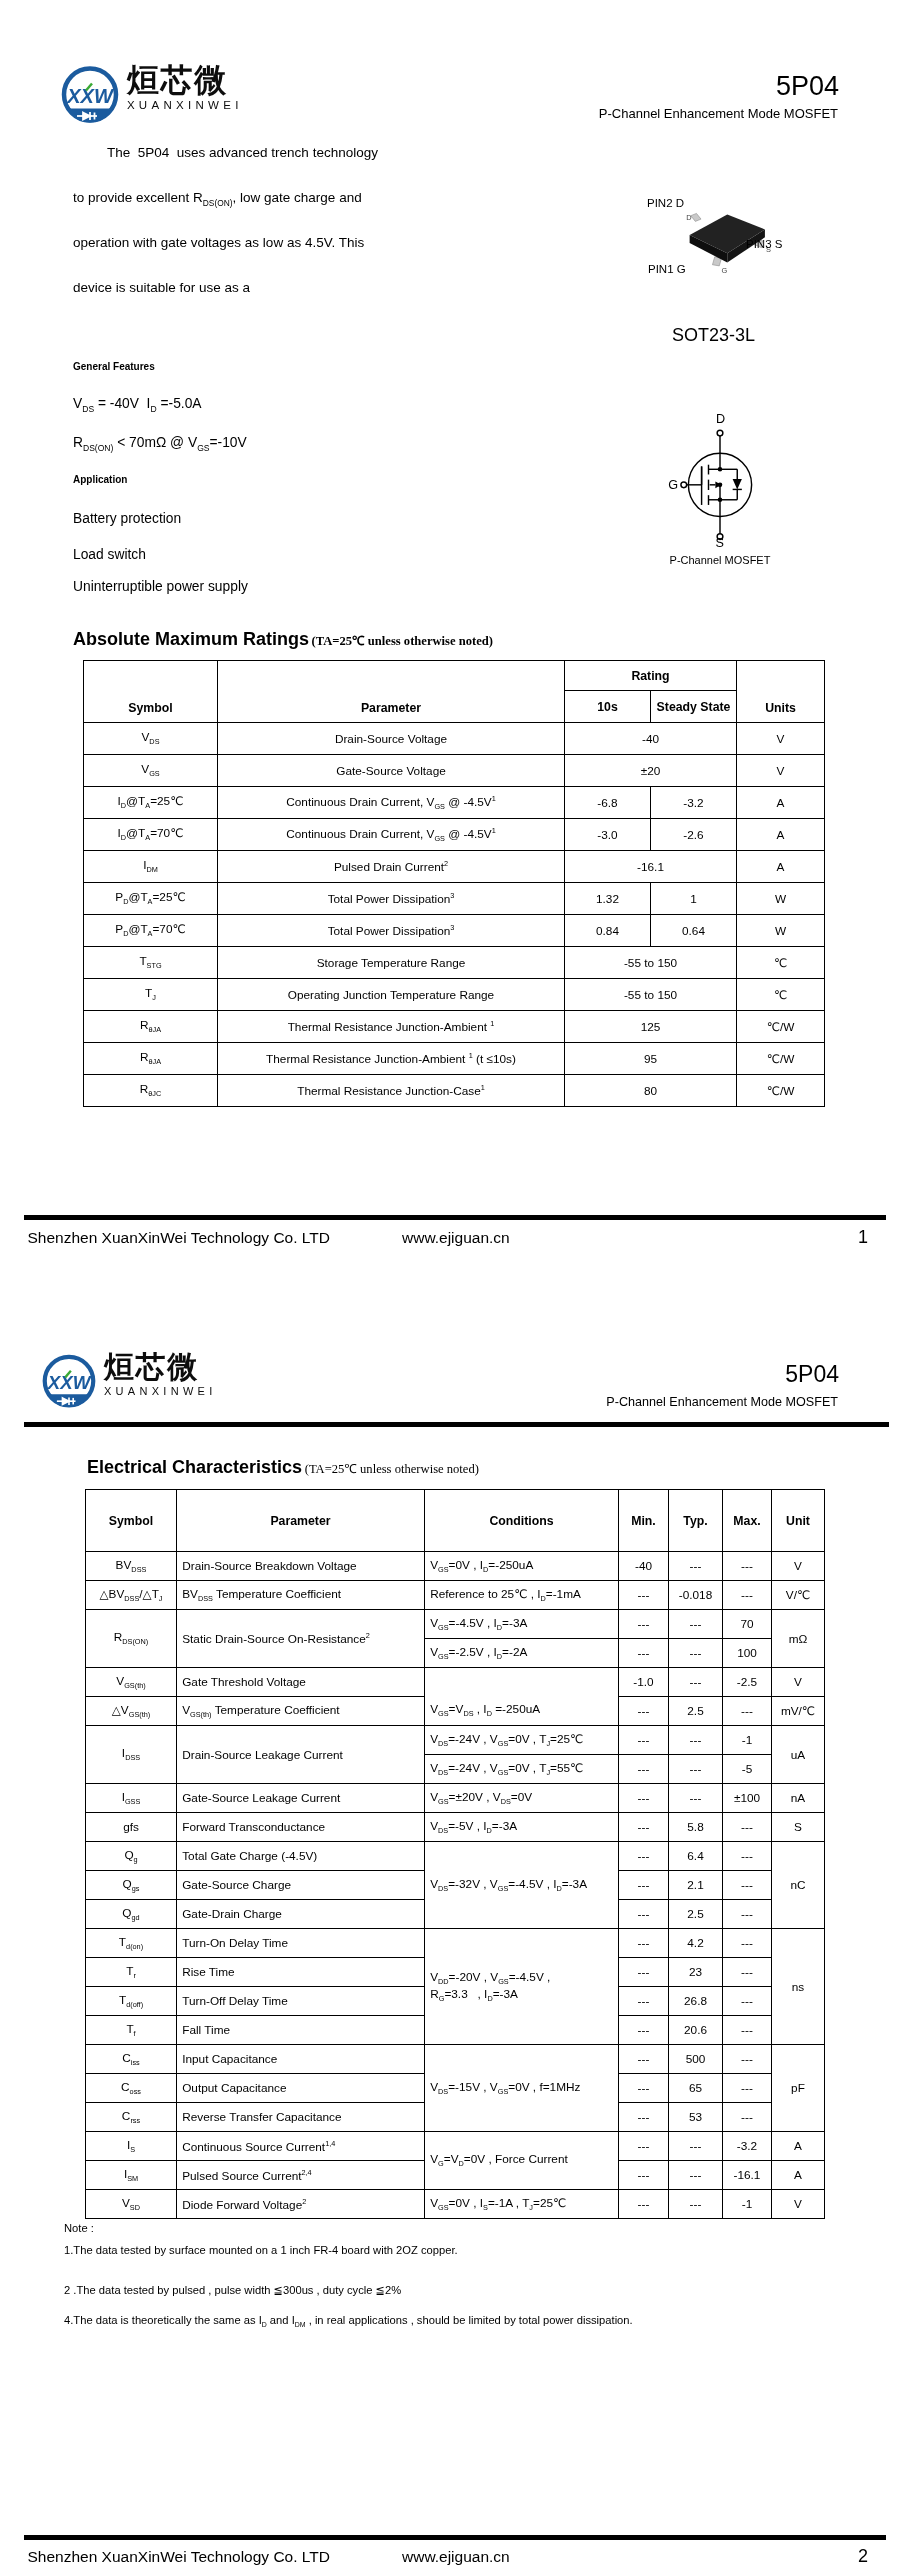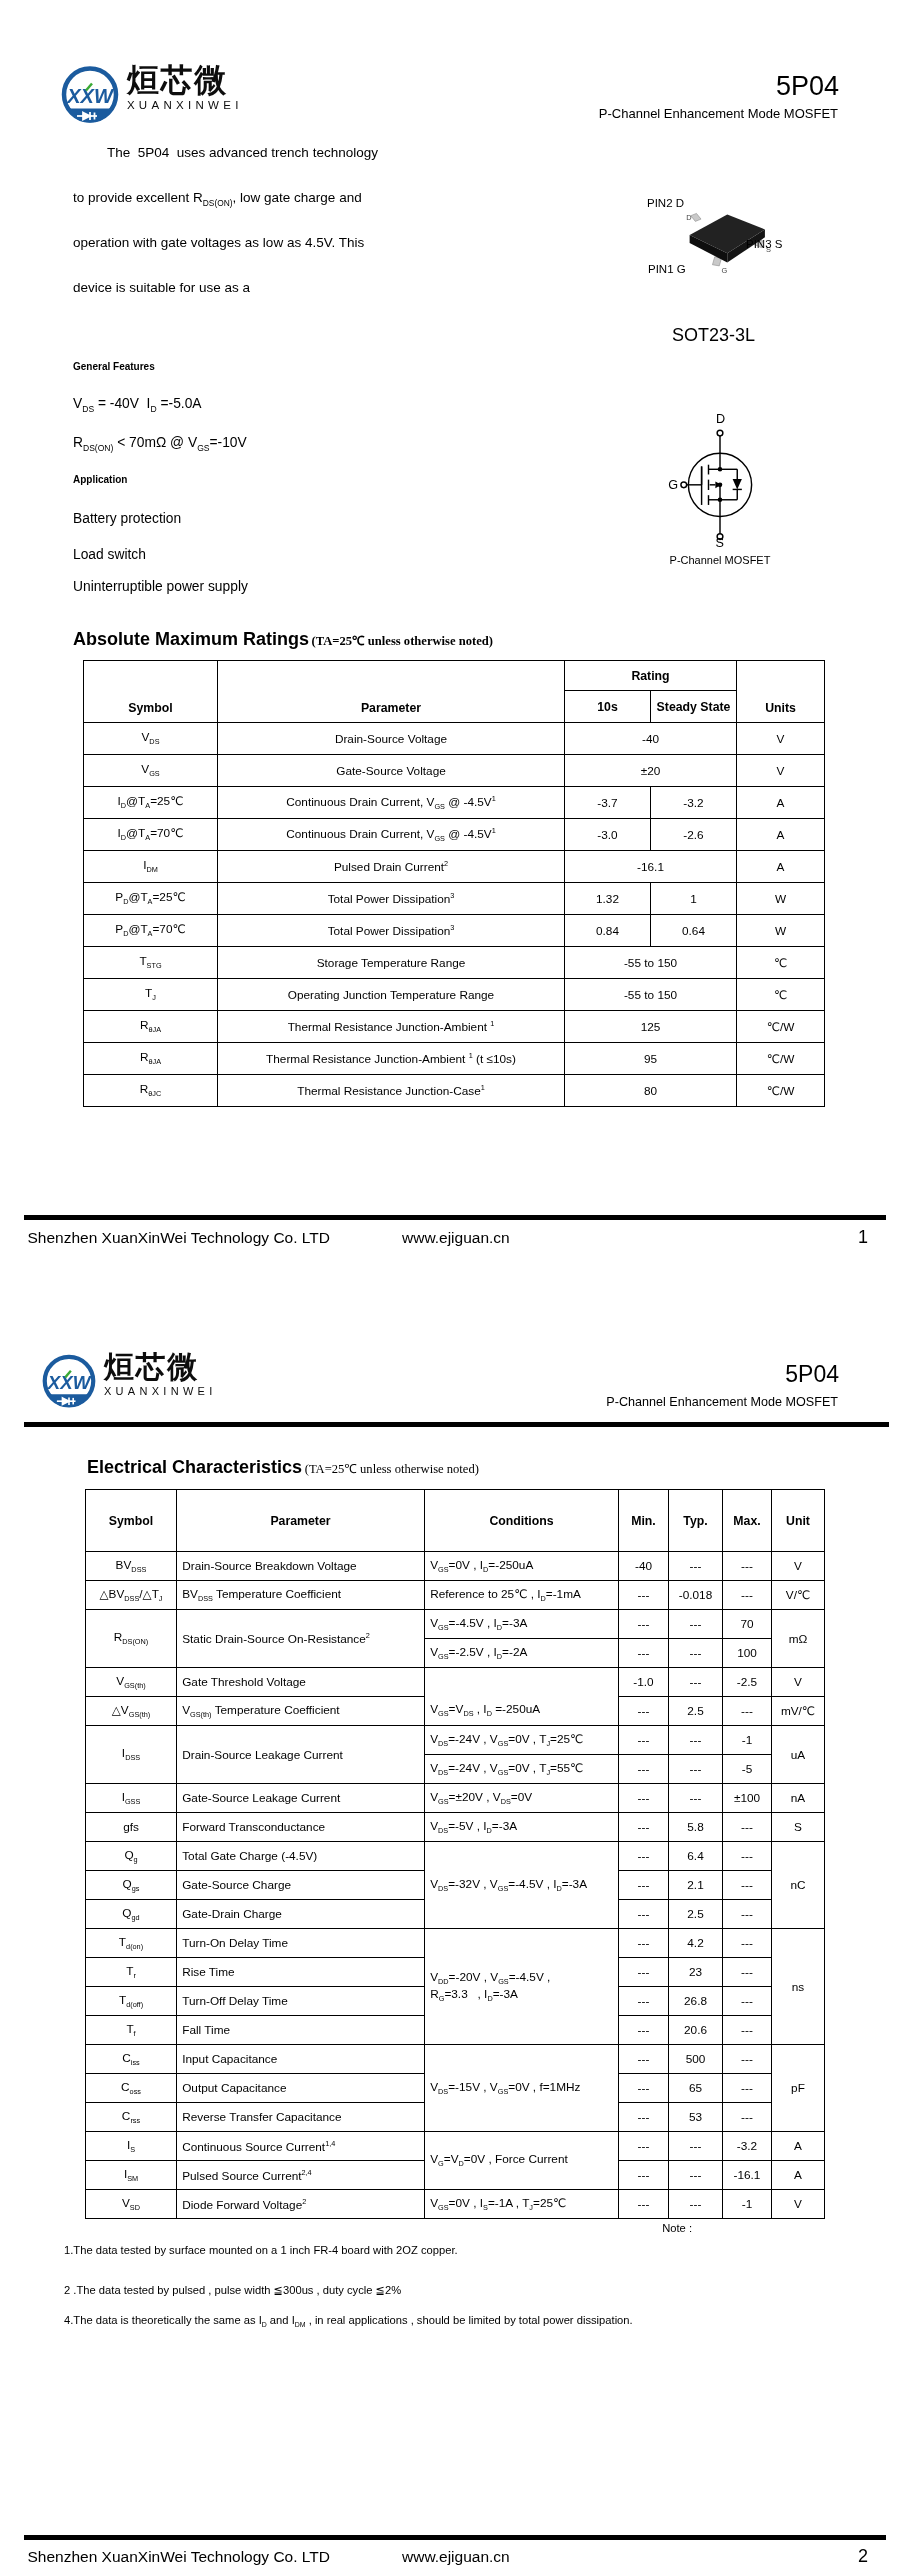--- a/index.html
+++ b/index.html
@@ -48,21 +48,21 @@
   .amr tr.t2{height:32px;}
   .ec{left:85px;top:1489px;width:740px;}
   .ec tr{height:29px;}
   .ec tr.h{height:62px;}
   .ec td.pl{text-align:left;padding-left:5.2px;}
   .ec td.cl{text-align:left;padding-left:5.2px;}
 
   
   .note-label,.note-item{font-size:11.2px;line-height:15px;}
   .notes{width:628px;}
-  .note-label{margin-bottom:6.9px;text-align:right;}
+  .note-label{margin-bottom:6.9px;}
   .note-item.n1{margin-bottom:25px;}
   .note-item.n2{margin-bottom:15px;}
   .note-item.n3{margin-bottom:9.2px;}
 
   .footer-co,.footer-web{font-size:15.5px;}
   .footer-page{font-size:18px;text-align:right;}
 </style>
 </head>
 <body>
 
@@ -191,21 +191,21 @@
   </tr>
   <tr>
     <td>V<sub>GS</sub></td>
     <td>Gate-Source Voltage</td>
     <td colspan="2">±20</td>
     <td>V</td>
   </tr>
   <tr>
     <td>I<sub>D</sub>@T<sub>A</sub>=25℃</td>
     <td>Continuous Drain Current, V<sub>GS</sub> @ -4.5V<sup>1</sup></td>
-    <td>-3.7</td>
+    <td>-6.8</td>
     <td>-3.2</td>
     <td>A</td>
   </tr>
   <tr>
     <td>I<sub>D</sub>@T<sub>A</sub>=70℃</td>
     <td>Continuous Drain Current, V<sub>GS</sub> @ -4.5V<sup>1</sup></td>
     <td>-3.0</td>
     <td>-2.6</td>
     <td>A</td>
   </tr>

